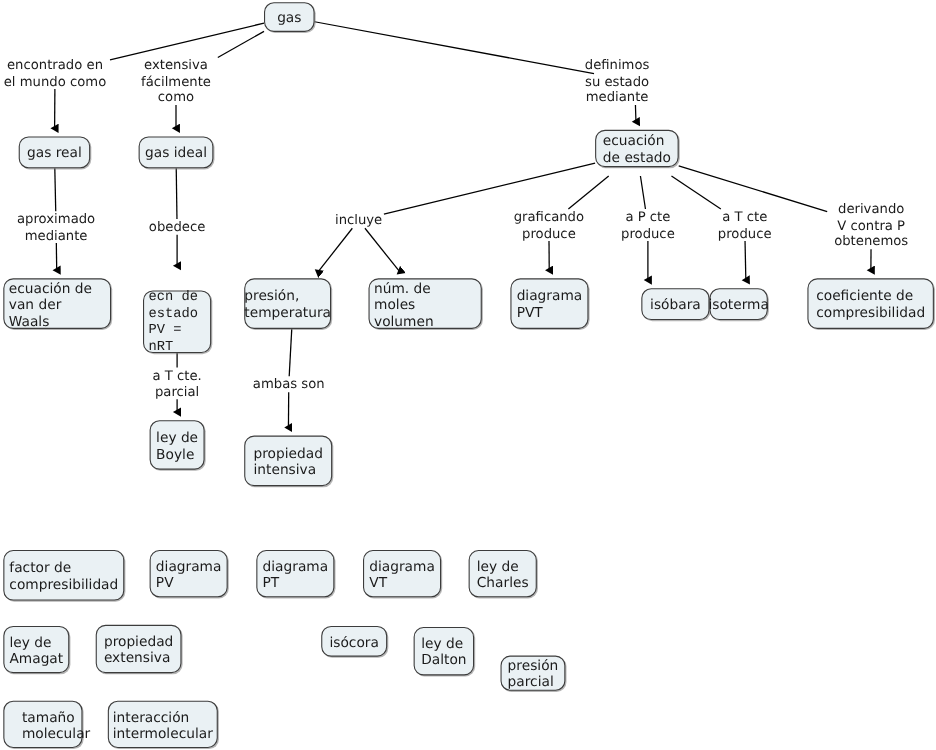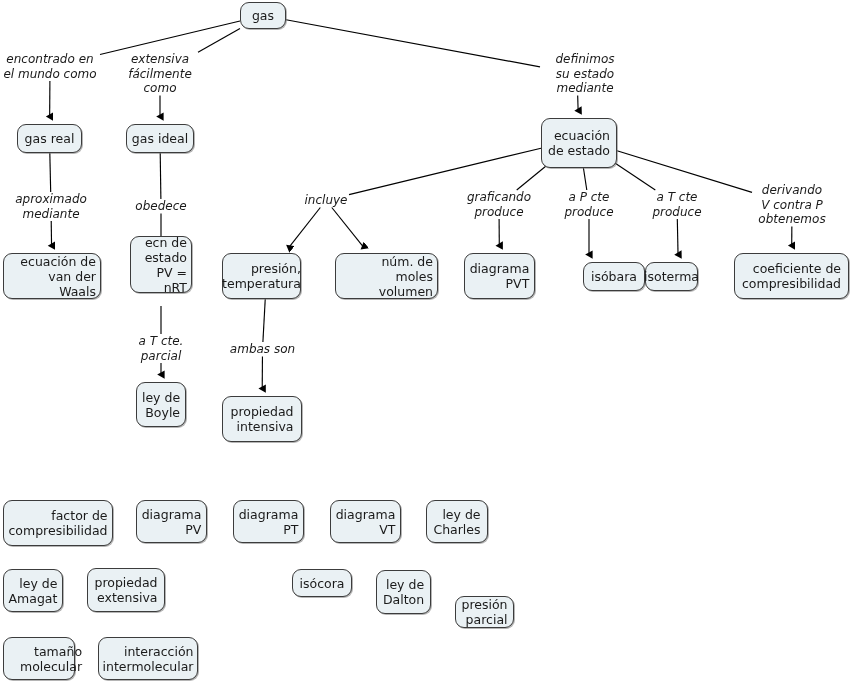--- a/index.html
+++ b/index.html
@@ -28,36 +28,35 @@
   .node {
     position: absolute;
     box-sizing: border-box;
     background: #eaf1f4;
     border: 1px solid #3c3c3c;
     border-radius: 9px;
     box-shadow: 1px 1px 0 rgba(120,120,120,0.55);
     display: flex;
     align-items: center;
     justify-content: center;
-    text-align: right;
+    text-align: left;
     color: #1a1a1a;
     font-size: 12.5px;
     line-height: 15px;
     white-space: pre-line;
     padding: 2px 4px;
   }
   .linklabel {
     position: absolute;
     text-align: center;
     color: #1a1a1a;
     font-size: 12px;
     line-height: 14.5px;
     white-space: pre-line;
     background: transparent;
-    font-style: italic;
   }
 </style>
 </head>
 <body>
 
 <div id="canvas">
   <svg id="edges" width="851" height="682" viewBox="0 0 851 682">
     <defs>
       <marker id="arrowhead" markerWidth="9" markerHeight="9" refX="4.2" refY="3.6" orient="auto" markerUnits="userSpaceOnUse">
         <path d="M0,0 L8.4,0 L4.2,7.4 z" fill="#000000"></path>
@@ -88,25 +87,25 @@
         <line x1="161.00" y1="306.00" x2="161.00" y2="334.00"></line>
         <line x1="161.00" y1="363.00" x2="161.00" y2="374.60" marker-end="url(#arrowhead)"></line>
         <line x1="265.24" y1="299.00" x2="262.90" y2="342.00"></line>
         <line x1="262.45" y1="356.50" x2="262.22" y2="388.60" marker-end="url(#arrowhead)"></line>
       </g>
   </svg>
   <div id="nodes-layer">
       <div class="node" style="left: 240px; top: 2px; width: 46px; height: 27px;">gas</div>
       <div class="node" style="left: 17px; top: 124px; width: 65px; height: 29px;">gas real</div>
       <div class="node" style="left: 126px; top: 124px; width: 68px; height: 29px;">gas ideal</div>
-      <div class="node" style="left: 541px; top: 118px; width: 76px; height: 50px;">ecuación
+      <div class="node" style="left: 541px; top: 118px; width: 76px; height: 34px;">ecuación
 de estado</div>
       <div class="node" style="left: 3px; top: 253px; width: 98px; height: 46px;">ecuación de
 van der Waals</div>
-      <div class="node" style="left: 130px; top: 236px; width: 62px; height: 57px;">ecn de
+      <div class="node" style="left: 130px; top: 264px; width: 62px; height: 57px; font-family: Liberation Mono, monospace;">ecn de
 estado
 PV = nRT</div>
       <div class="node" style="left: 222px; top: 253px; width: 79px; height: 46px;">presión,
 temperatura</div>
       <div class="node" style="left: 335px; top: 253px; width: 103px; height: 46px;">núm. de moles
 volumen</div>
       <div class="node" style="left: 464px; top: 253px; width: 71px; height: 46px;">diagrama
 PVT</div>
       <div class="node" style="left: 558px; top: 262px; width: 62px; height: 29px; margin-left: 25px;">isóbara</div>
       <div class="node" style="left: 645px; top: 262px; width: 53px; height: 29px;">isoterma</div>
@@ -139,21 +138,21 @@
 molecular</div>
       <div class="node" style="left: 98px; top: 637px; width: 100px; height: 43px;">interacción
 intermolecular</div>
     </div>
   <div id="labels-layer">
       <div class="linklabel" style="left: 0px; top: 52px; width: 100px;">encontrado en
 el mundo como</div>
       <div class="linklabel" style="left: 122px; top: 52px; width: 76px;">extensiva
 fácilmente
 como</div>
-      <div class="linklabel" style="left: 548px; top: 52px; width: 74px;">definimos
+      <div class="linklabel" style="left: 524px; top: 52px; width: 74px;">definimos
 su estado
 mediante</div>
       <div class="linklabel" style="left: 5px; top: 192px; width: 92px;">aproximado
 mediante</div>
       <div class="linklabel" style="left: 131px; top: 199px; width: 60px;">obedece</div>
       <div class="linklabel" style="left: 303px; top: 193px; width: 46px;">incluye</div>
       <div class="linklabel" style="left: 460px; top: 190px; width: 78px;">graficando
 produce</div>
       <div class="linklabel" style="left: 560px; top: 190px; width: 58px;">a P cte
 produce</div>

